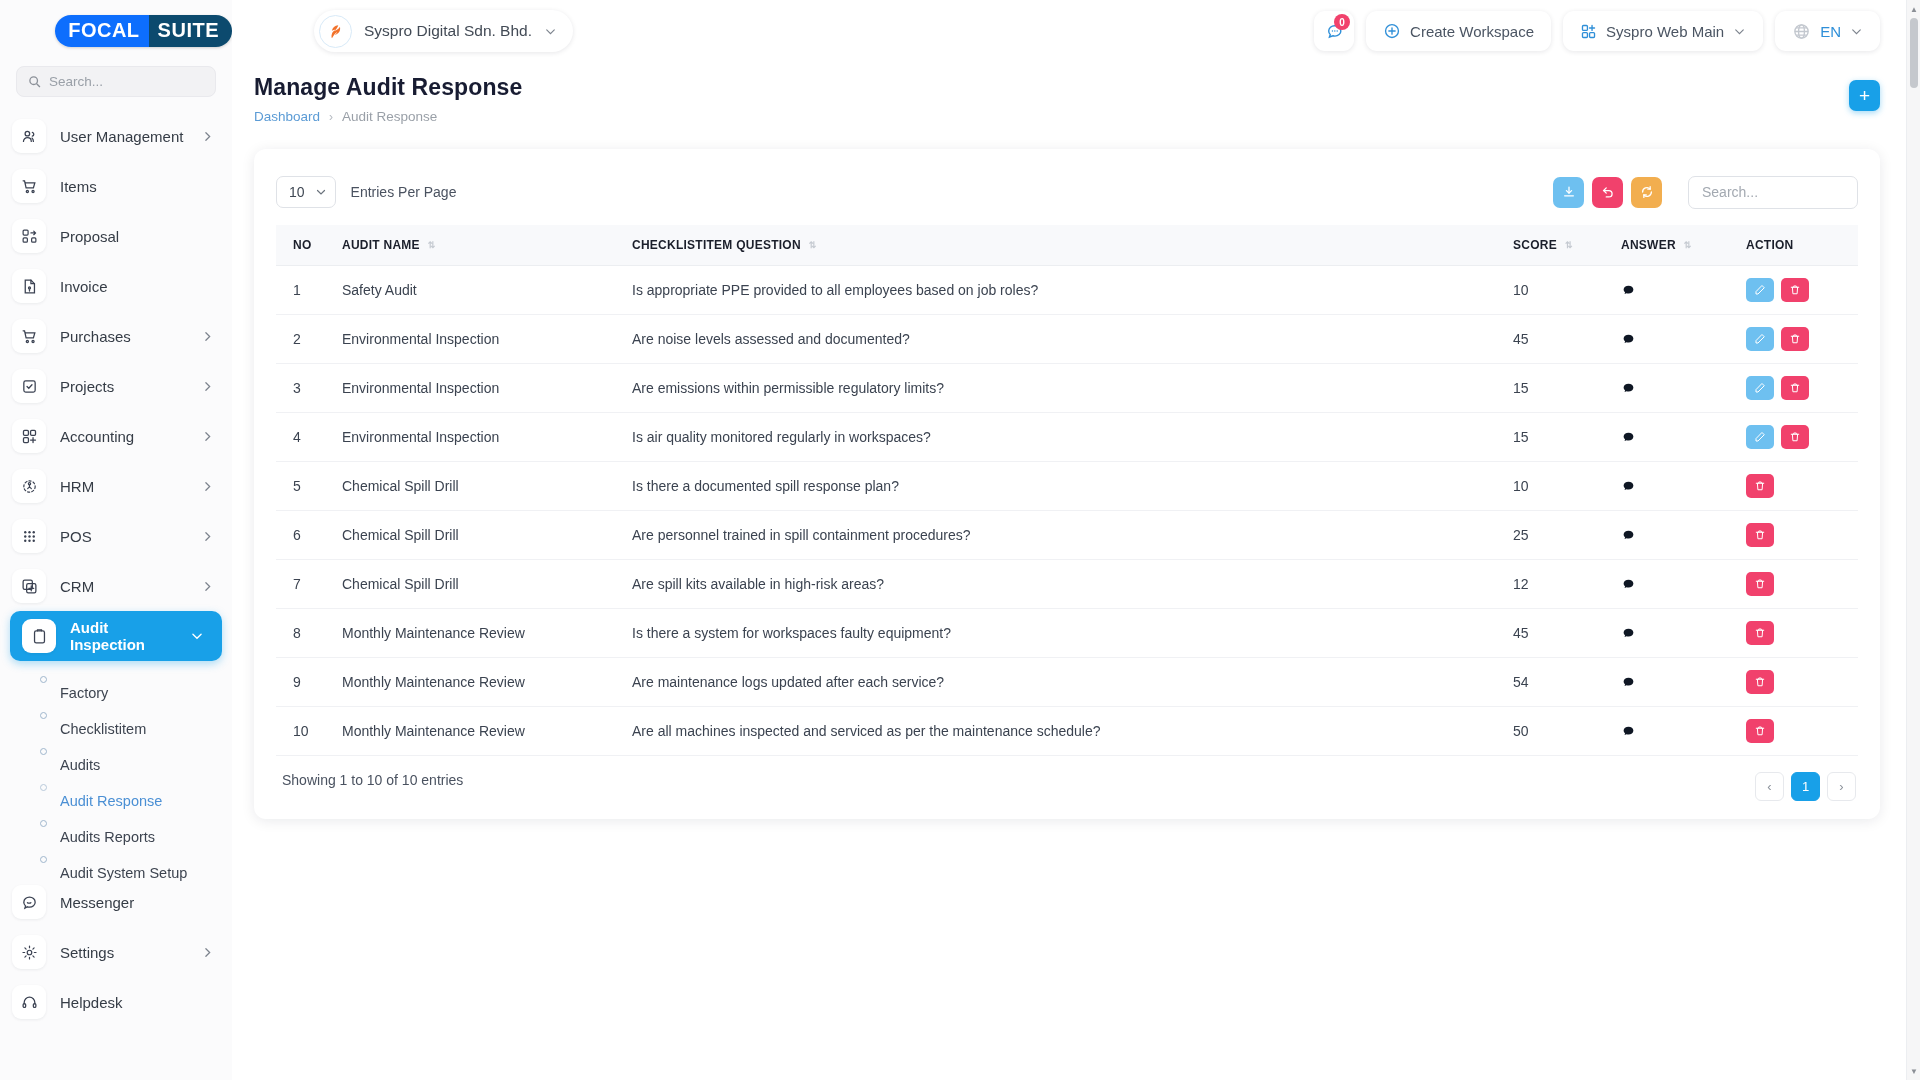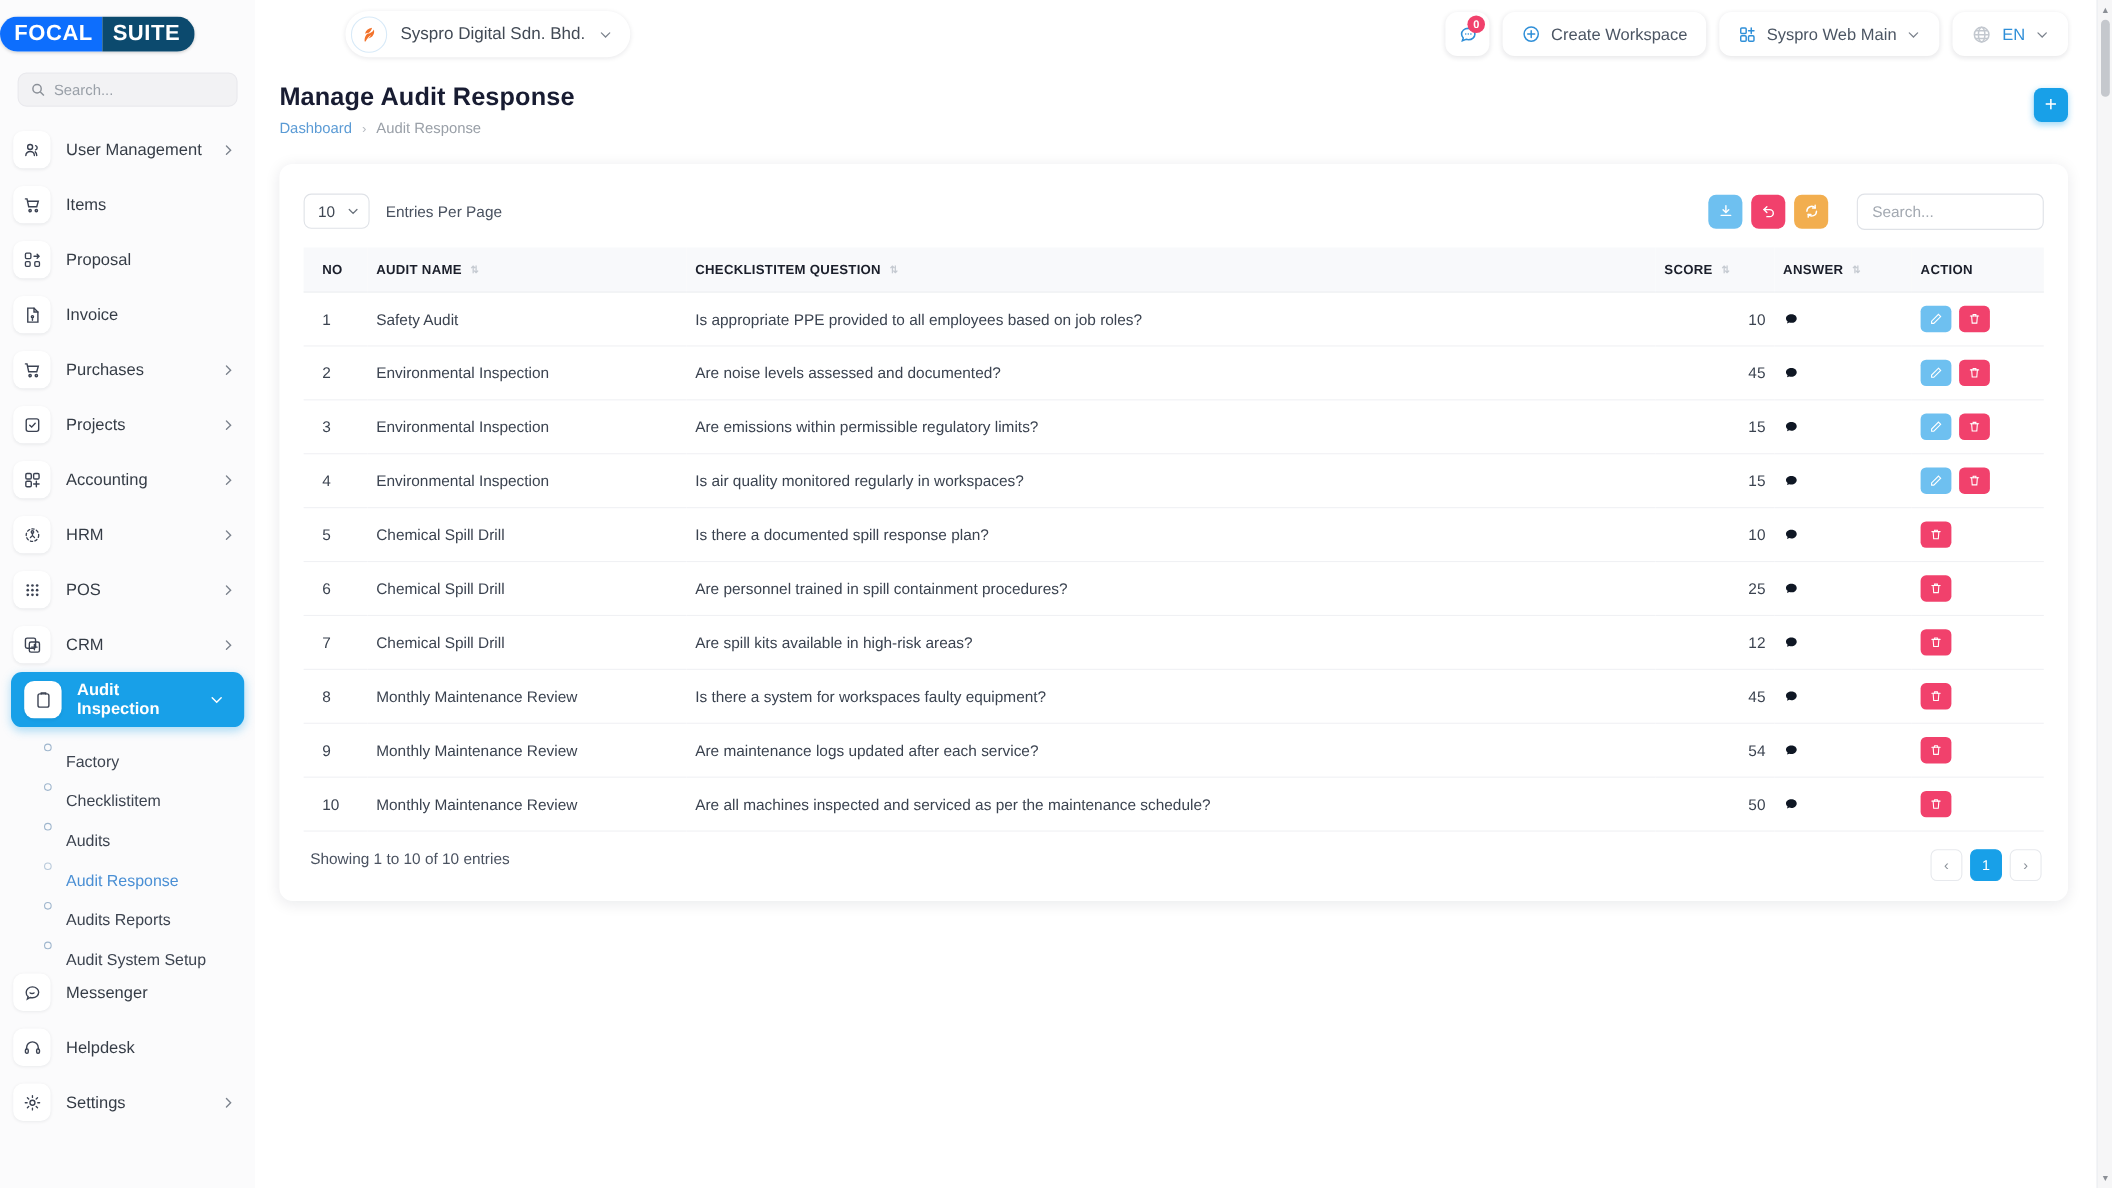--- a/index.html
+++ b/index.html
@@ -11,21 +11,21 @@
   }
   .app { display: flex; width: 1920px; height: 1080px; position: relative; }
 
   
   .sidebar {
     width: 232px; min-width: 232px; height: 1080px;
     background: #fbfbfc;
     position: relative;
     overflow: hidden;
   }
-  .logo-wrap { height: 62px; display: flex; align-items: center; justify-content: flex-start; }
+  .logo-wrap { height: 62px; display: flex; align-items: center; justify-content: flex-end; }
   .logo {
     display: flex; border-radius: 999px; overflow: hidden;
     font-weight: bold; font-size: 20px; letter-spacing: 0.5px;
     box-shadow: 0 1px 3px rgba(0,0,0,.18);
   }
   .logo .lw { background: #0d6efd; color: #fff; padding: 4px 9px 5px 13px; }
   .logo .rw { background: #0c4a6e; color: #fff; padding: 4px 13px 5px 9px; }
 
   .side-search {
     margin: 4px 16px 14px 16px; height: 31px;
@@ -172,21 +172,21 @@
   thead th .hh { display: flex; align-items: center; gap: 8px; }
   .sort-ico { color: #c5cad1; font-size: 9px; line-height: 8px; letter-spacing: -1px; }
   tbody td {
     font-size: 14px; color: #3b4350; padding: 12px 8px;
     border-bottom: 1px solid #f0f1f4; vertical-align: middle;
   }
   tbody tr:last-child td { border-bottom: 1px solid #f0f1f4; }
   .col-no { width: 58px; padding-left: 17px !important; }
   .col-audit { width: 290px; }
   .col-q { }
-  .col-score { width: 108px; text-align: right; }
+  .col-score { width: 108px; }
   .col-answer { width: 125px; }
   .col-action { width: 120px; }
   .chat-dot { color: #111827; font-size: 15px; }
   .act-wrap { display: flex; gap: 7px; }
   .act-btn {
     width: 28px; height: 24px; border-radius: 5px;
     display: flex; align-items: center; justify-content: center; cursor: pointer; color: #fff;
   }
   .act-edit { background: #6ec0f0; }
   .act-del  { background: #f1416c; }
@@ -443,42 +443,42 @@
           <svg width="17" height="17" viewBox="0 0 24 24" fill="none" stroke="currentColor" stroke-width="1.8" stroke-linecap="round">
             <path d="M4 11.5c0-4 3.6-7 8-7s8 3 8 7-3.6 7-8 7c-1 0-2-.15-2.9-.43L5.5 20l.9-3A6.6 6.6 0 014 11.5z"></path>
             <path d="M9 12.2c.8 1.1 4.2 1.1 5 0"></path>
           </svg>
         </span>
         <span class="nav-label">Messenger</span>
       </div>
 
       <div class="nav-item">
         <span class="nav-ico">
+          <svg width="17" height="17" viewBox="0 0 24 24" fill="none" stroke="currentColor" stroke-width="1.7" stroke-linecap="round">
+            <circle cx="12" cy="12" r="3.2"></circle>
+            <path d="M12 2.8v2.4M12 18.8v2.4M2.8 12h2.4M18.8 12h2.4M5.5 5.5l1.7 1.7M16.8 16.8l1.7 1.7M18.5 5.5l-1.7 1.7M7.2 16.8l-1.7 1.7"></path>
+          </svg>
+        </span>
+        <span class="nav-label">Settings</span>
+        <span class="chev">
+          <svg width="13" height="13" viewBox="0 0 24 24" fill="none" stroke="currentColor" stroke-width="2.3" stroke-linecap="round">
+              <polyline points="9 5 16 12 9 19"></polyline>
+            </svg>
+        </span>
+      </div>
+
+      <div class="nav-item">
+        <span class="nav-ico">
           <svg width="17" height="17" viewBox="0 0 24 24" fill="none" stroke="currentColor" stroke-width="1.8" stroke-linecap="round">
             <path d="M4.5 14v-2a7.5 7.5 0 0115 0v2"></path>
               <rect x="3" y="13.5" width="3.6" height="5.5" rx="1.7"></rect>
             <rect x="17.4" y="13.5" width="3.6" height="5.5" rx="1.7"></rect>
           </svg>
         </span>
         <span class="nav-label">Helpdesk</span>
-      </div>
-
-      <div class="nav-item">
-        <span class="nav-ico">
-          <svg width="17" height="17" viewBox="0 0 24 24" fill="none" stroke="currentColor" stroke-width="1.7" stroke-linecap="round">
-            <circle cx="12" cy="12" r="3.2"></circle>
-            <path d="M12 2.8v2.4M12 18.8v2.4M2.8 12h2.4M18.8 12h2.4M5.5 5.5l1.7 1.7M16.8 16.8l1.7 1.7M18.5 5.5l-1.7 1.7M7.2 16.8l-1.7 1.7"></path>
-          </svg>
-        </span>
-        <span class="nav-label">Settings</span>
-        <span class="chev">
-          <svg width="13" height="13" viewBox="0 0 24 24" fill="none" stroke="currentColor" stroke-width="2.3" stroke-linecap="round">
-              <polyline points="9 5 16 12 9 19"></polyline>
-            </svg>
-        </span>
       </div>
     </nav>
   </aside>
 
   <main class="main">
 
     <div class="topbar">
       <div class="org-pill">
         <span class="org-logo">
           <svg width="19" height="19" viewBox="0 0 24 24">

